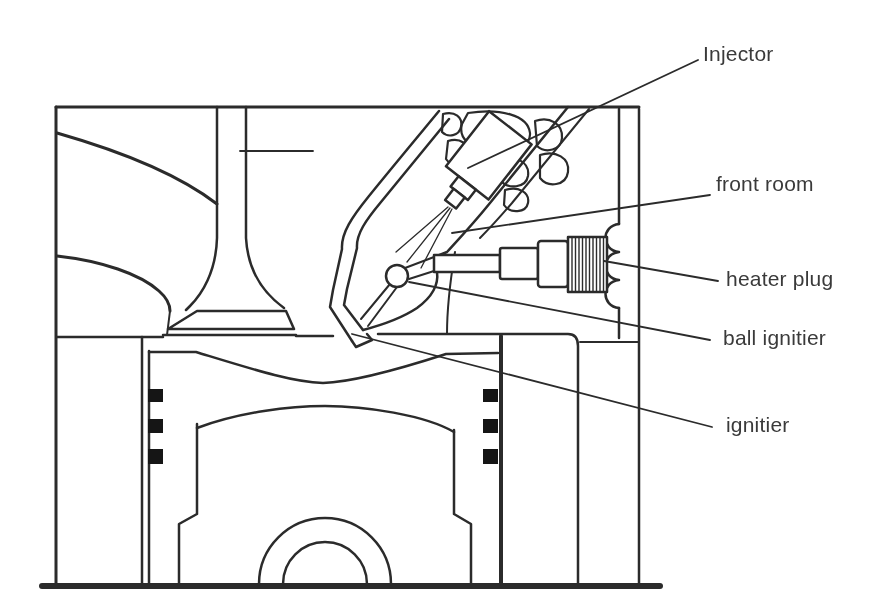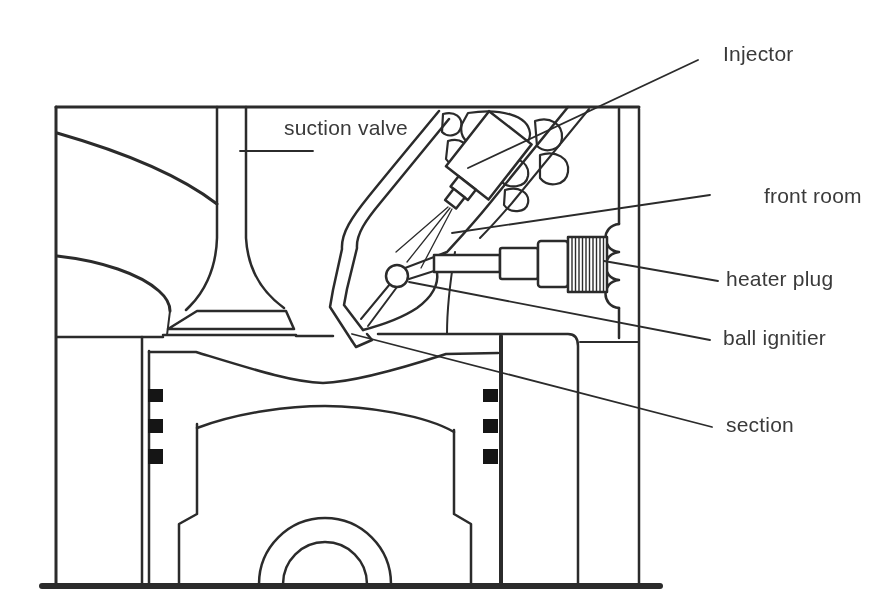--- a/index.html
+++ b/index.html
@@ -20,22 +20,22 @@
   }
   .lbl{
     position:absolute;
     font-size:21px;
     line-height:1.1;
     color:var(--text-color,#3a3a3a);
     white-space:nowrap;
     letter-spacing:0.2px;
   }
   .lbl-suction{left:284px;top:116px;}
-  .lbl-injector{left:703px;top:42px;margin-left:20px;}
-  .lbl-frontroom{left:716px;top:184px;margin-left:48px;}
+  .lbl-injector{left:703px;top:42px;}
+  .lbl-frontroom{left:716px;top:172px;}
   .lbl-heater{left:726px;top:267px;}
   .lbl-ball{left:723px;top:326px;}
   .lbl-section{left:726px;top:413px;}
   .ring{fill:var(--ring-fill,#151515);stroke:none;}
 </style>
 </head>
 <body>
 
 <div class="figure">
 
@@ -148,19 +148,18 @@
     <g stroke-width="1.8">
       <path d="M240,151 H313"></path>
       <path d="M698,60 L468,168"></path>
       <path d="M710,195 L452,233"></path>
       <path d="M718,281 L604,261"></path>
       <path d="M710,340 L409,282"></path>
       <path d="M712,427 L352,334"></path>
     </g>
   </svg>
 
-  <span class="lbl lbl-suction">suction valve</span>
   <span class="lbl lbl-injector">Injector</span>
   <span class="lbl lbl-frontroom">front room</span>
   <span class="lbl lbl-ball">ball ignitier</span>
   <span class="lbl lbl-heater">heater plug</span>
-  <span class="lbl lbl-section">section</span>
+  <span class="lbl lbl-section">ignitier</span>
 </div>
 
 </body></html>

